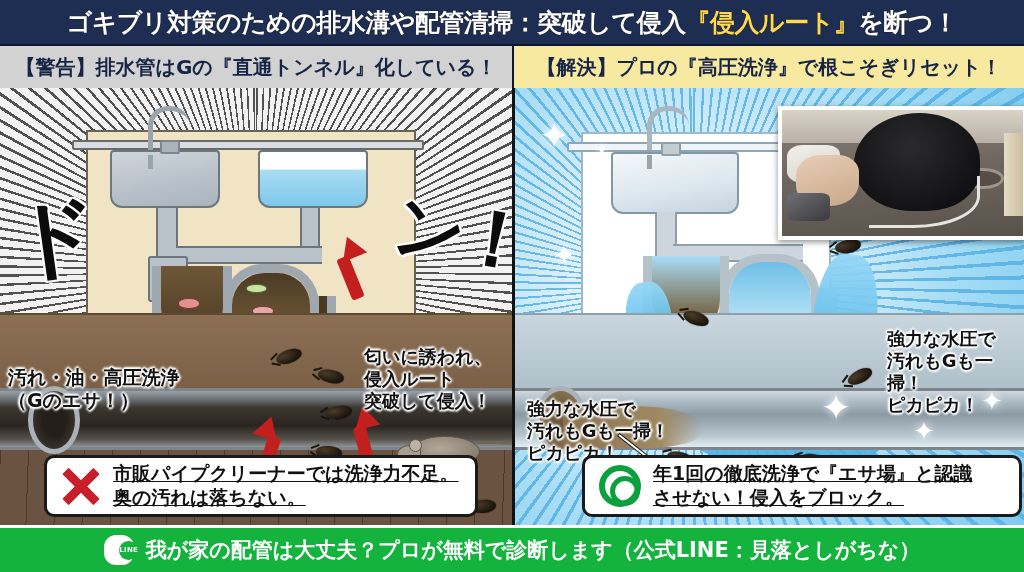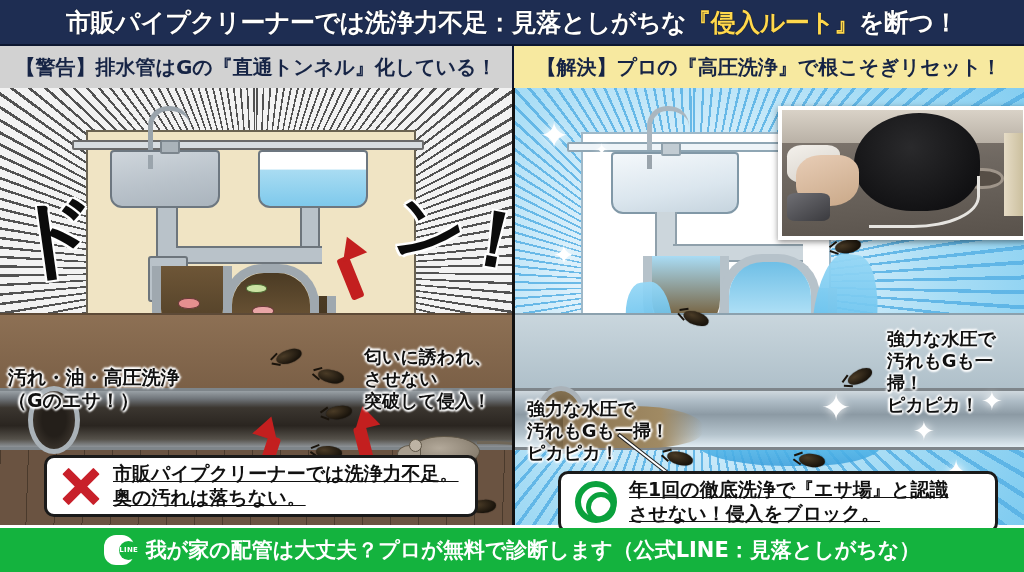--- a/index.html
+++ b/index.html
@@ -266,21 +266,21 @@
     border-radius:20%;
   }
 
   
   .callout {
     position:absolute; top:455px; height:62px;
     background:#ffffff; border:3px solid #1a1a1a; border-radius:10px;
     display:flex; align-items:center; padding:0 10px 0 14px; gap:12px;
   }
   .callout.left  { left:44px;  width:434px; }
-  .callout.right { left:558px; width:440px;margin-top:16px; }
+  .callout.right { left:582px; width:440px; }
   .callout-text { color:#111; font-weight:bold; font-size:19px; line-height:1.25; white-space:pre-line;text-decoration:underline; }
 
   .icon-x {
     position:relative; width:40px; height:40px; flex:0 0 40px;
   }
   .icon-x:before, .icon-x:after {
     content:""; position:absolute; left:50%; top:50%; width:44px; height:9px;
     background:#c8202a; border-radius:1px; margin-left:-22px; margin-top:-4.5px;
   }
   .icon-x:before { transform:rotate(45deg); }
@@ -317,21 +317,21 @@
   .debris {
     position:absolute; border-radius:45%;
   }
 </style>
 </head>
 <body>
 
 <div class="page">
 
   <div class="title-bar">
-    <div class="title-text"><span>市販パイプクリーナーでは洗浄力不足：見落としがちな</span><span class="hl">『侵入ルート』</span><span>を断つ！</span></div>
+    <div class="title-text"><span>ゴキブリ対策のための排水溝や配管清掃：突破して侵入</span><span class="hl">『侵入ルート』</span><span>を断つ！</span></div>
   </div>
 
   <div class="subhead right">
     <div class="subhead-text">【解決】プロの『高圧洗浄』で根こそぎリセット！</div>
   </div>
   <div class="subhead left">
     <div class="subhead-text">【警告】排水管はGの『直通トンネル』化している！</div>
   </div>
 
   <div class="panel left">
@@ -398,21 +398,21 @@
     <div class="arrow-stem" style="left:344px;top:168px;height:44px;transform:rotate(-22deg);"></div>
     <div class="arrow" style="left:338px;top:148px;transform:rotate(-22deg);"></div>
 
     <div class="sfx do">ド</div>
     <div class="sfx n">ン</div>
     <div class="sfx ex">！</div>
 
     <div class="anno a-dirt">汚れ・油・高圧洗浄
 （Gのエサ！）</div>
     <div class="anno a-smell">匂いに誘われ、
-させない
+侵入ルート
 突破して侵入！</div>
   </div>
 
   <div class="panel right">
     <div class="bluebase"></div>
     <div class="bluelines"></div>
 
     <div class="wall clean" style="left:66px;top:44px;width:250px;height:240px;"></div>
     <div class="counter clean" style="left:52px;top:54px;width:280px;"></div>
     <div class="basin b1 clean" style="left:96px;top:64px;width:128px;height:62px;"></div>

